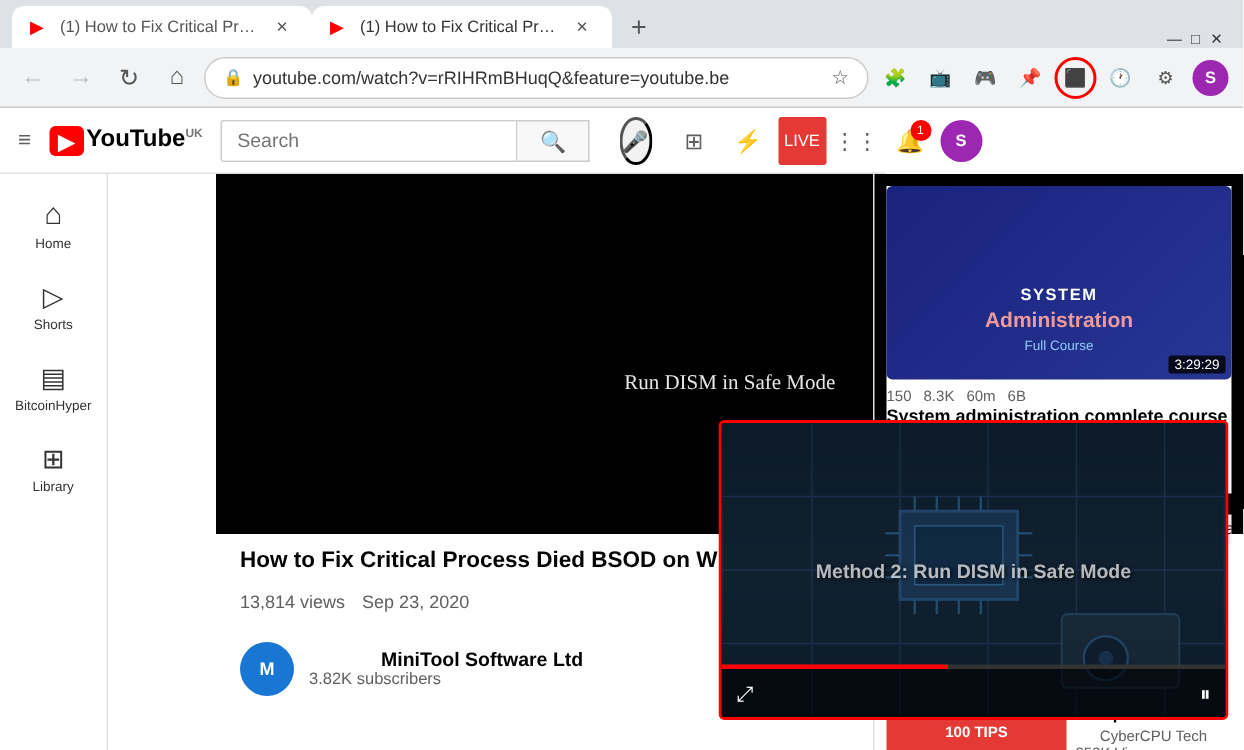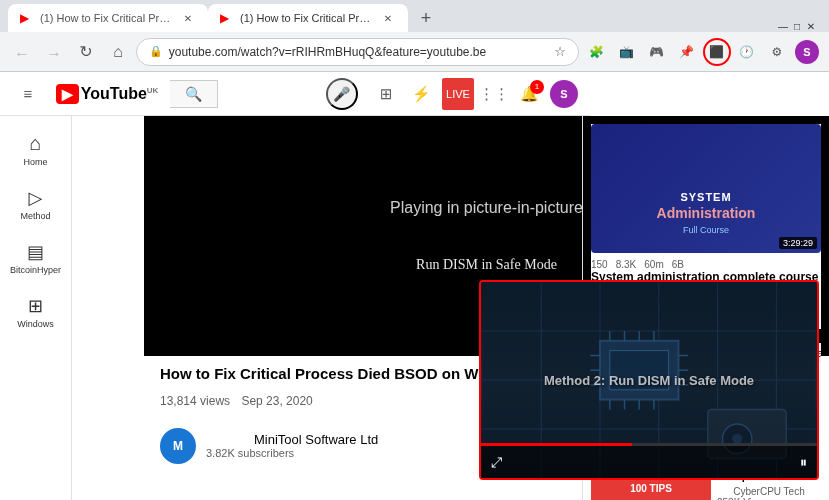--- a/index.html
+++ b/index.html
@@ -48,21 +48,21 @@
     .pip-subtext { color: white; font-size: 14px; margin-top: 8px; opacity: 0.9; font-family: Liberation Serif, serif; }
     .video-info { padding: 8px 16px; }
     .video-title { font-size: 15px; font-weight: bold; color: #030303; line-height: 1.3; }
     .video-meta { display: flex; align-items: center; justify-content: space-between; margin-top: 6px; }
     .video-stats { font-size: 12px; color: #606060; }
     .video-actions { display: flex; align-items: center; gap: 8px; }
     .action-btn { display: flex; align-items: center; gap: 4px; background: none; border: none; cursor: pointer; color: #606060; font-size: 12px; padding: 4px 8px; border-radius: 4px; }
     .channel-row { display: flex; align-items: center; padding: 8px 16px; gap: 10px; }
     .channel-avatar { width: 36px; height: 36px; border-radius: 50%; background: #1976d2; display: flex; align-items: center; justify-content: center; color: white; font-size: 12px; font-weight: bold; flex-shrink: 0; }
     .channel-info { }
-    .channel-name { font-size: 13px; font-weight: normal; color: #030303; padding-left: 48px; }
+    .channel-name { font-size: 13px; font-weight: bold; color: #030303; padding-left: 48px; }
     .channel-subs { font-size: 11px; color: #606060; }
     
     
     .recommendations { width: 300px; padding: 8px; overflow-y: auto; border-left: 1px solid #e0e0e0; flex-shrink: 0; }
     
     
     .featured-card { display: flex; flex-direction: column; margin-bottom: 8px; background: #fff; }
     .featured-thumb { width: 100%; aspect-ratio: 16/9; background: linear-gradient(135deg, #1a237e, #283593); position: relative; border-radius: 4px; overflow: hidden; display: flex; align-items: center; justify-content: center; }
     .featured-thumb-content { text-align: center; color: white; }
     .duration-badge { position: absolute; bottom: 4px; right: 4px; background: rgba(0,0,0,0.8); color: white; font-size: 9px; padding: 1px 4px; border-radius: 2px; }
@@ -165,20 +165,23 @@
 
 <div class="yt-container">
 
   <div style="position:absolute;left:0;right:0;display:flex;align-items:center;height:44px;padding:0 12px;background:#fff;border-bottom:1px solid #e0e0e0;gap:12px;z-index:10;top:72px;width:590px;">
     <div class="h-icon">≡</div>
     <div class="yt-logo">
       <div class="yt-logo-icon">▶</div>
       <span class="yt-logo-text">YouTube<sup style="font-size:8px;color:#777;">UK</sup></span>
     </div>
     <div style="display:flex;align-items:center;flex:1;max-width:340px;">
+      <div class="search-bar">
+        <input class="search-input" type="text" placeholder="Search" style="">
+      </div>
       <button class="search-btn">🔍</button>
     </div>
     <button class="mic-btn">🎤</button>
     <div class="header-icons">
       <div class="h-icon">⊞</div>
       <div class="h-icon">⚡</div>
       <div class="h-icon" style="font-size:12px;background:#e53935;color:white;border-radius:2px;padding:2px 4px;font-size:11px;">LIVE</div>
       <div class="h-icon">⋮⋮</div>
       <div class="h-icon notification-badge">
         🔔
@@ -188,37 +191,36 @@
     </div>
   </div>
 
   <div class="yt-sidebar" style="margin-top:44px;">
     <div class="sidebar-item">
       <span class="sidebar-icon">⌂</span>
       <span>Home</span>
     </div>
     <div class="sidebar-item">
       <span class="sidebar-icon" style="font-size:18px;">▷</span>
-      <span>Method</span>
+      <span>Shorts</span>
     </div>
     <div class="sidebar-item">
       <span class="sidebar-icon" style="font-size:18px;">▤</span>
       <span>BitcoinHyper</span>
     </div>
     <div class="sidebar-item">
       <span class="sidebar-icon" style="font-size:18px;">⊞</span>
-      <span>Windows</span>
+      <span>Library</span>
     </div>
   </div>
 
   <div class="video-main" style="margin-top:44px;margin-left:72px;width:518px;overflow-y:auto;">
 
     <div class="video-player" style="max-height:240px;">
       <div style="display:flex;flex-direction:column;align-items:center;">
-        <div class="pip-text">Playing in picture-in-picture</div>
         <div class="pip-subtext" style="margin-top:40px;">Run DISM in Safe Mode</div>
       </div>
     </div>
 
     <div class="video-info">
       <div class="video-title">How to Fix Critical Process Died BSOD on Windows 10</div>
       <div class="video-meta">
         <div class="video-stats">
           <span>13,814 views</span>
           <span style="margin-left:8px;">Sep 23, 2020</span>

